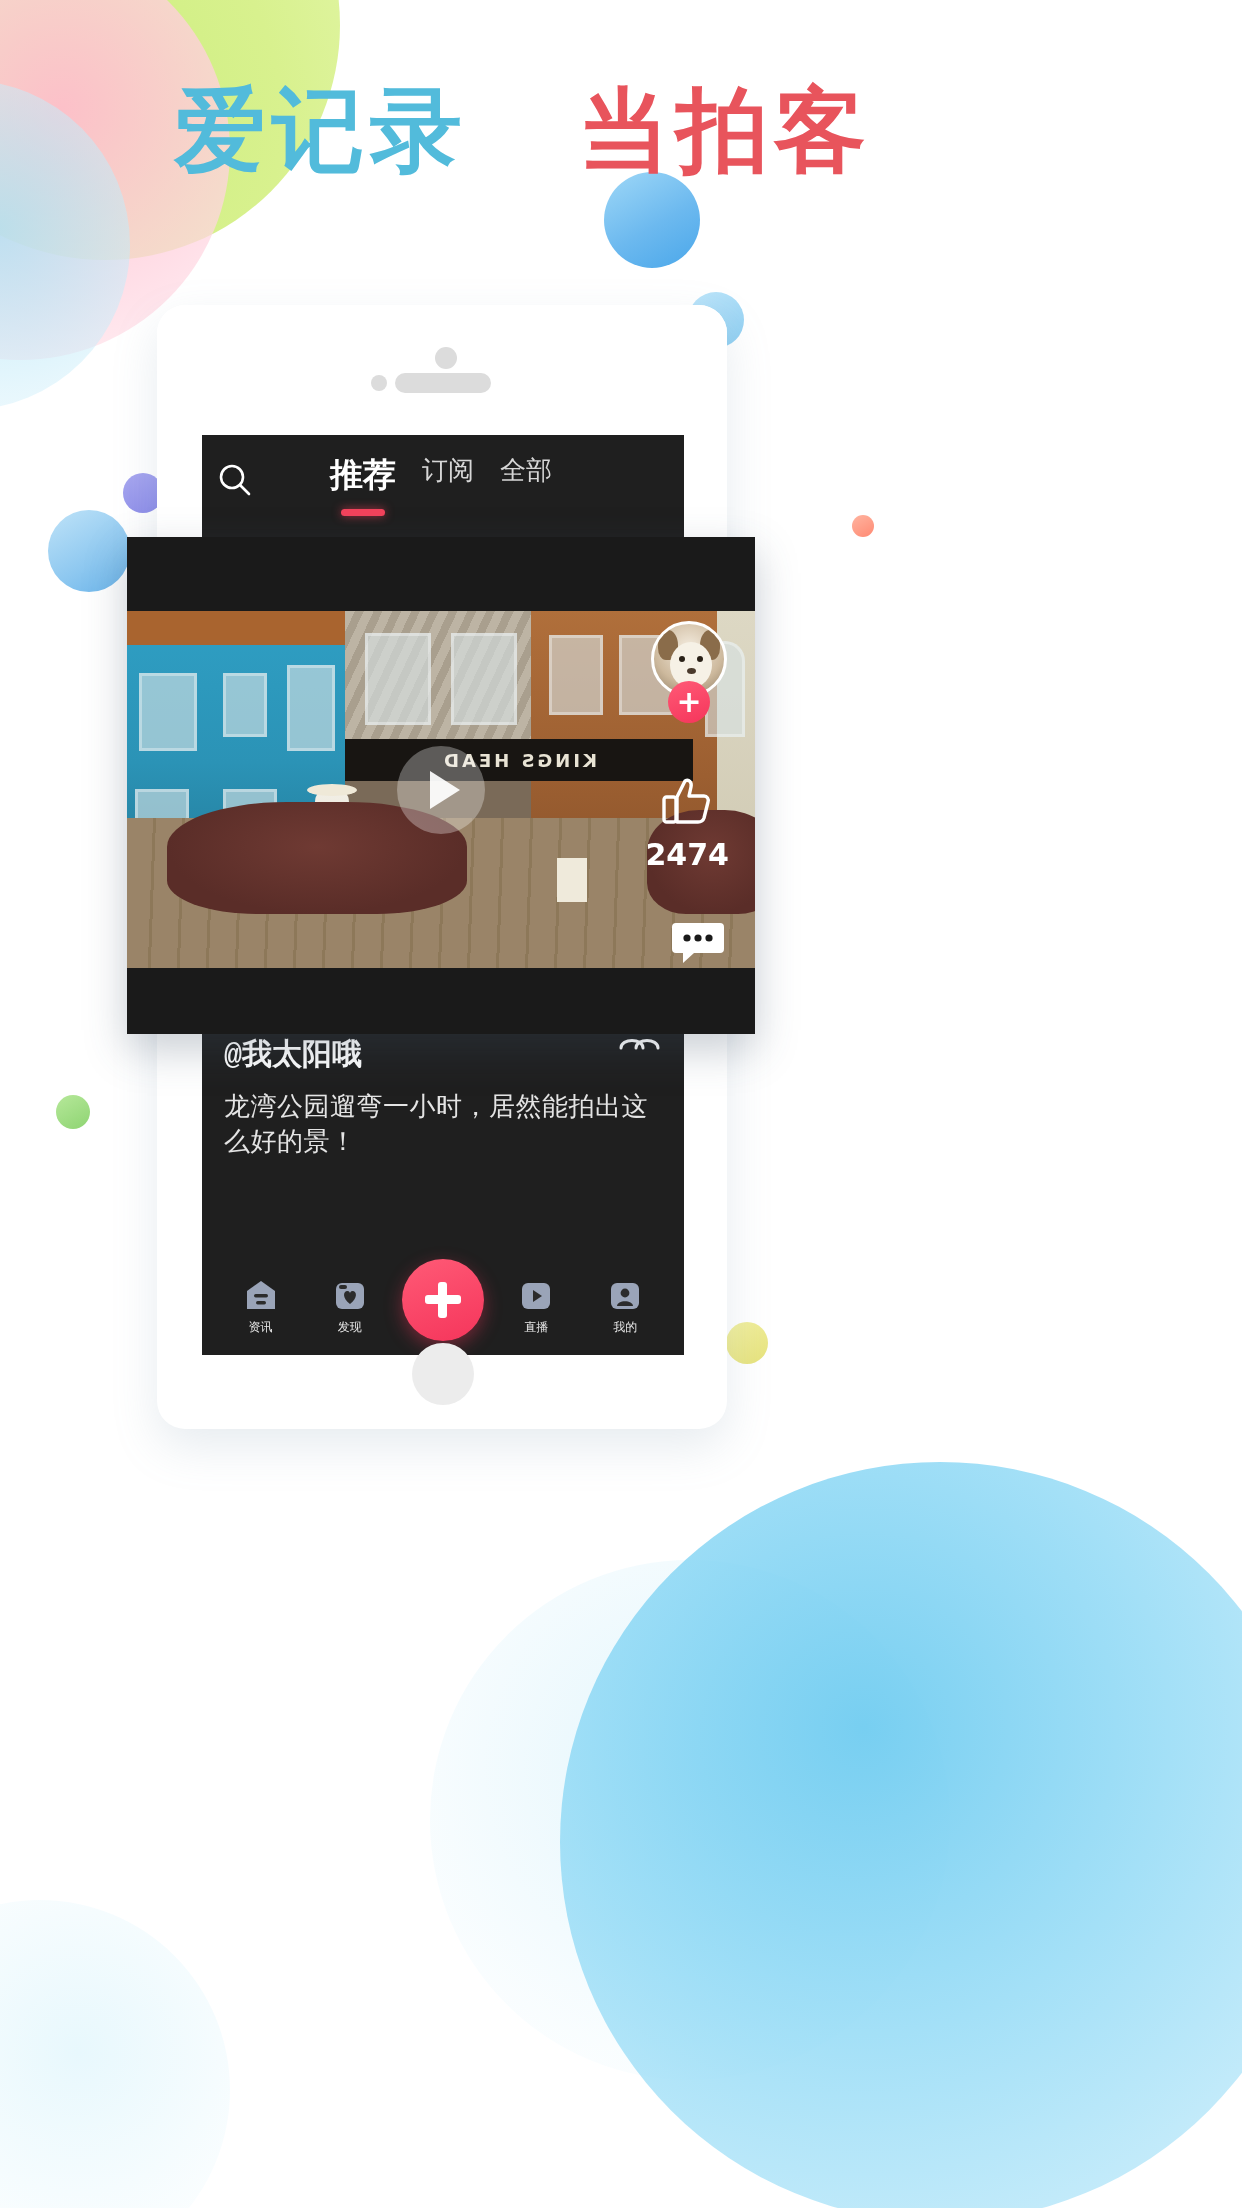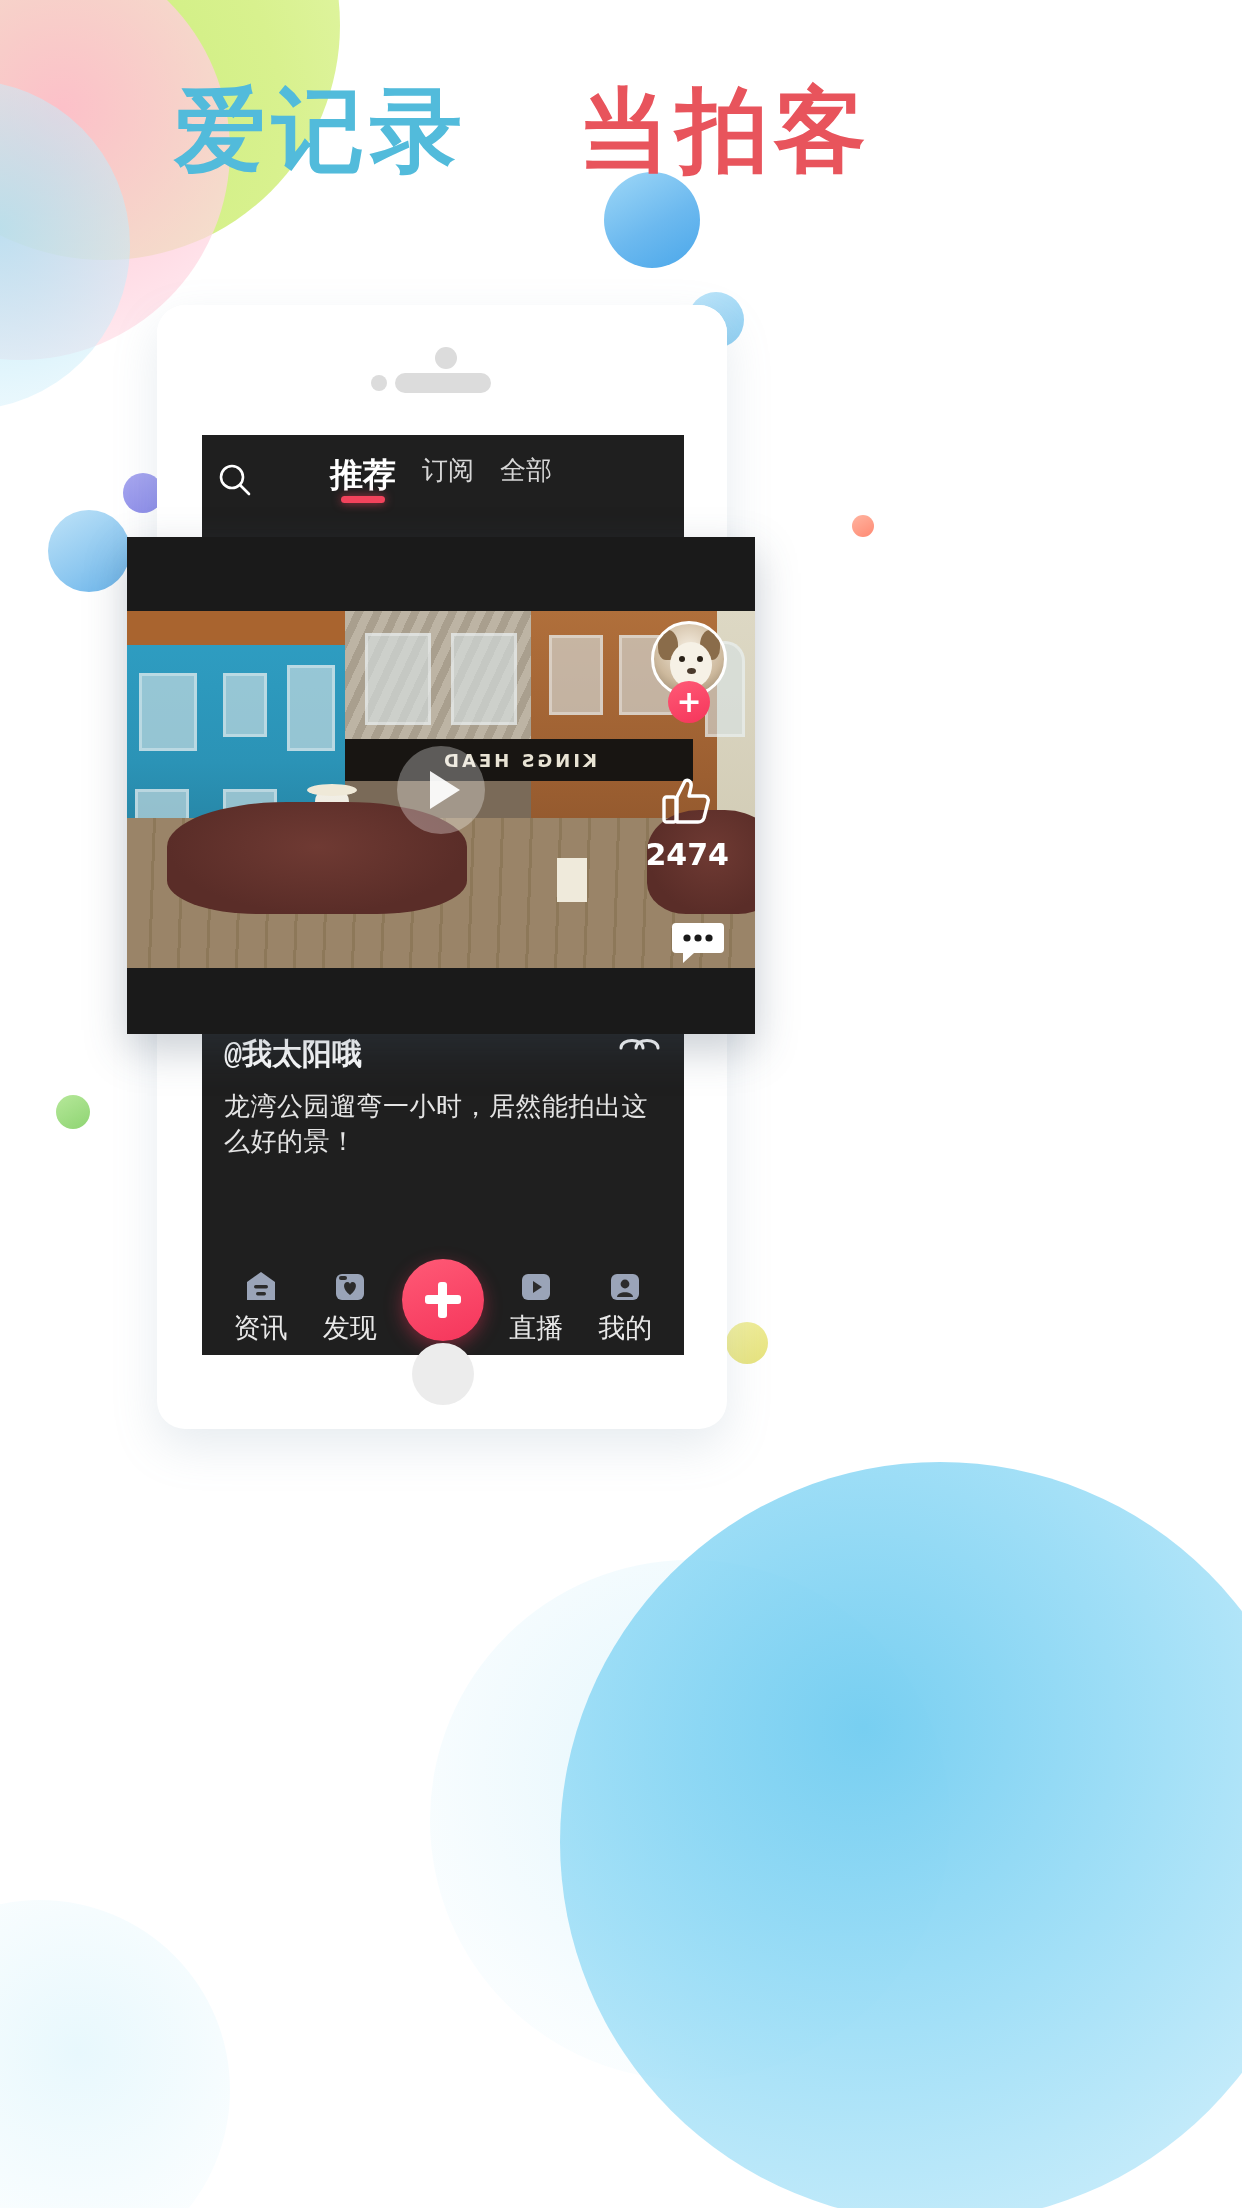--- a/index.html
+++ b/index.html
@@ -133,21 +133,21 @@
     display:flex; align-items:center;
   }
   .search-icon {
     position:absolute; left:14px; top:26px;
     width:38px; height:38px;
   }
   .tabs {
     position:absolute; left:128px; top:18px;
     display:flex; align-items:flex-start; gap:26px;
   }
-  .tab { position:relative; color:#d6d6d6; font-size:26px; padding-bottom:5px; }
+  .tab { position:relative; color:#d6d6d6; font-size:26px; padding-bottom:18px; }
   .tab.active { color:#ffffff; font-size:33px; font-weight:bold; }
   .tab.active .tab-underline {
     position:absolute; left:50%; transform:translateX(-50%);
     bottom:0; width:44px; height:7px; border-radius:4px; background:#f2435c;
     box-shadow:0 0 10px rgba(242,67,92,.65);
   }
 
   
   .feed-body { position:relative; height:820px; }
 
@@ -175,21 +175,21 @@
     position:absolute; left:0; bottom:0; width:100%; height:96px;
     background:#1f1f1f;
     display:flex; align-items:center; justify-content:space-around;
     padding:0 14px;
   }
   .nav-item {
     display:flex; flex-direction:column; align-items:center; gap:7px;
     width:74px;
   }
   .nav-ico { width:34px; height:34px; }
-  .nav-label { color:#e8e8e8; font-size:27px;text-align:right; }
+  .nav-label { color:#e8e8e8; font-size:12px;text-align:right; }
   .nav-plus {
     width:82px; height:82px; border-radius:50%;
     background:linear-gradient(160deg,#ff5a76 0%,#f5355b 100%);
     display:flex; align-items:center; justify-content:center;
     box-shadow:0 6px 18px rgba(242,53,91,.4);
     margin-bottom:14px;
   }
   .plus-glyph { position:relative; width:36px; height:36px; }
   .plus-glyph:before, .plus-glyph:after {
     content:""; position:absolute; background:#fff; border-radius:3px;

